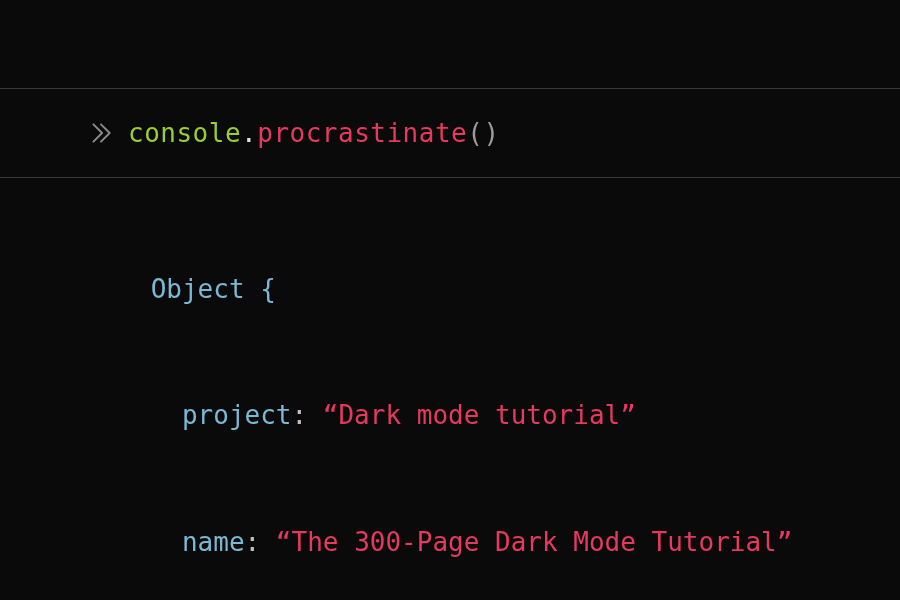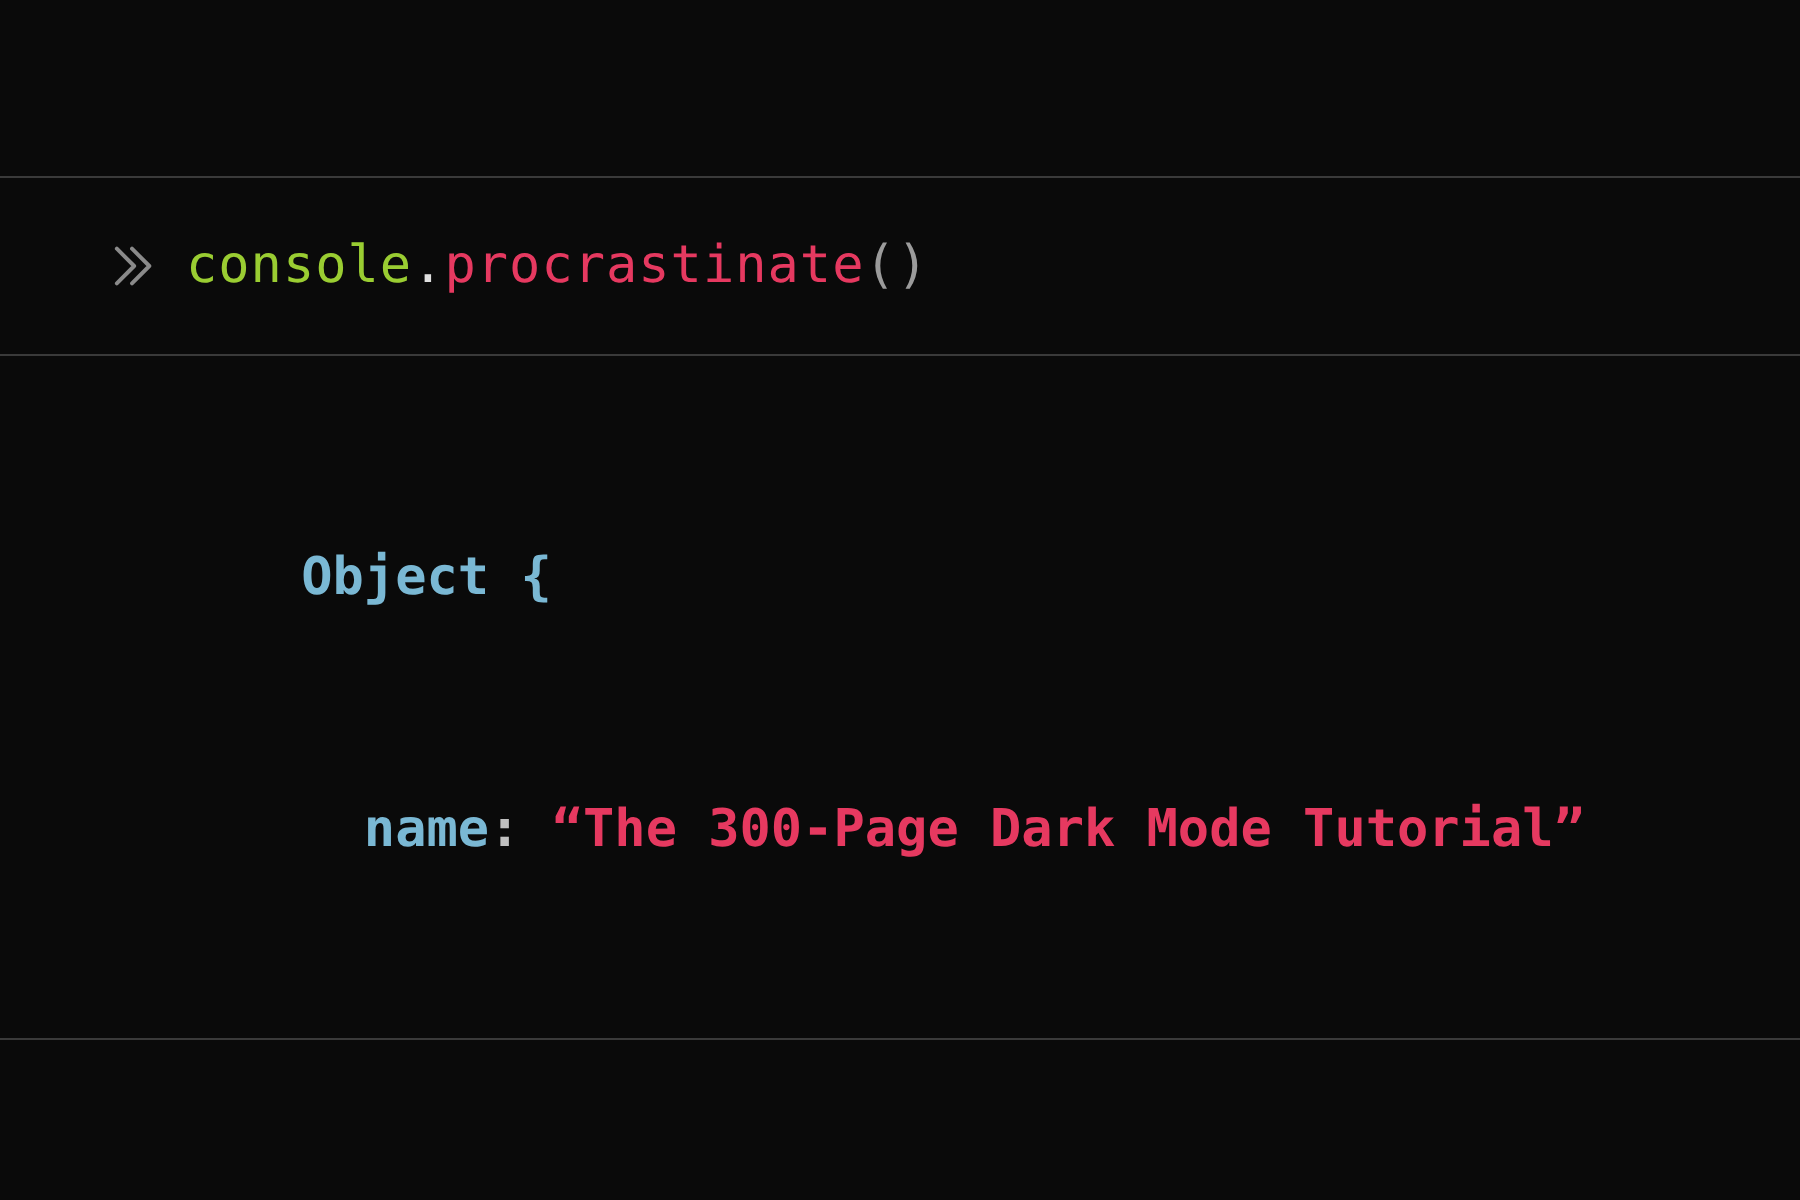--- a/index.html
+++ b/index.html
@@ -21,21 +21,21 @@
     .top-spacer {
       height: 88px;
     }
     
     .prompt-section {
       height: 90px;
       border-top: 1px solid #3a3a3a;
       border-bottom: 1px solid #3a3a3a;
       display: flex;
       align-items: center;
-      padding-left: 53px;
+      padding-left: 88px;
     }
     
     .prompt-chevron {
       color: #8a8a8a;
       font-size: 32px;
       margin-right: 14px;
       font-weight: 300;
     }
     
     .prompt-chevron svg {
@@ -93,21 +93,20 @@
     }
     
     .indent {
       display: inline-block;
       width: 2ch;
     }
     
     .output-line {
       white-space: pre-wrap;
       word-wrap: break-word;
-      font-weight: bold;
     }
   </style>
 </head>
 <body>
 
 <div class="top-spacer"></div>
 
 <div class="prompt-section">
   <span class="prompt-chevron">
     <svg width="26" height="26" viewBox="0 0 24 24" fill="none" stroke="#8a8a8a" stroke-width="1.8" stroke-linecap="round" stroke-linejoin="round">
@@ -118,18 +117,21 @@
   <span class="prompt-text">
     <span class="tok-console">console</span><span class="tok-dot">.</span><span class="tok-method">procrastinate</span><span class="tok-parens">()</span>
   </span>
 </div>
 
 <div class="output-section">
   <div class="output-line">
     <span class="tok-type">Object</span><span class="tok-brace"> {</span>
   </div>
 
+  <div class="output-line">
+    <span class="indent"></span><span class="tok-key">project</span><span class="tok-colon">:</span> <span class="tok-quote">“</span><span class="tok-string">Dark mode tutorial</span><span class="tok-quote">”</span>
+  </div>
 
   <div class="output-line">
     <span class="indent"></span><span class="tok-key">name</span><span class="tok-colon">:</span> <span class="tok-quote">“</span><span class="tok-string">The 300-Page Dark Mode Tutorial</span><span class="tok-quote">”</span>
   </div>
 
 </div>
 
 </body></html>

